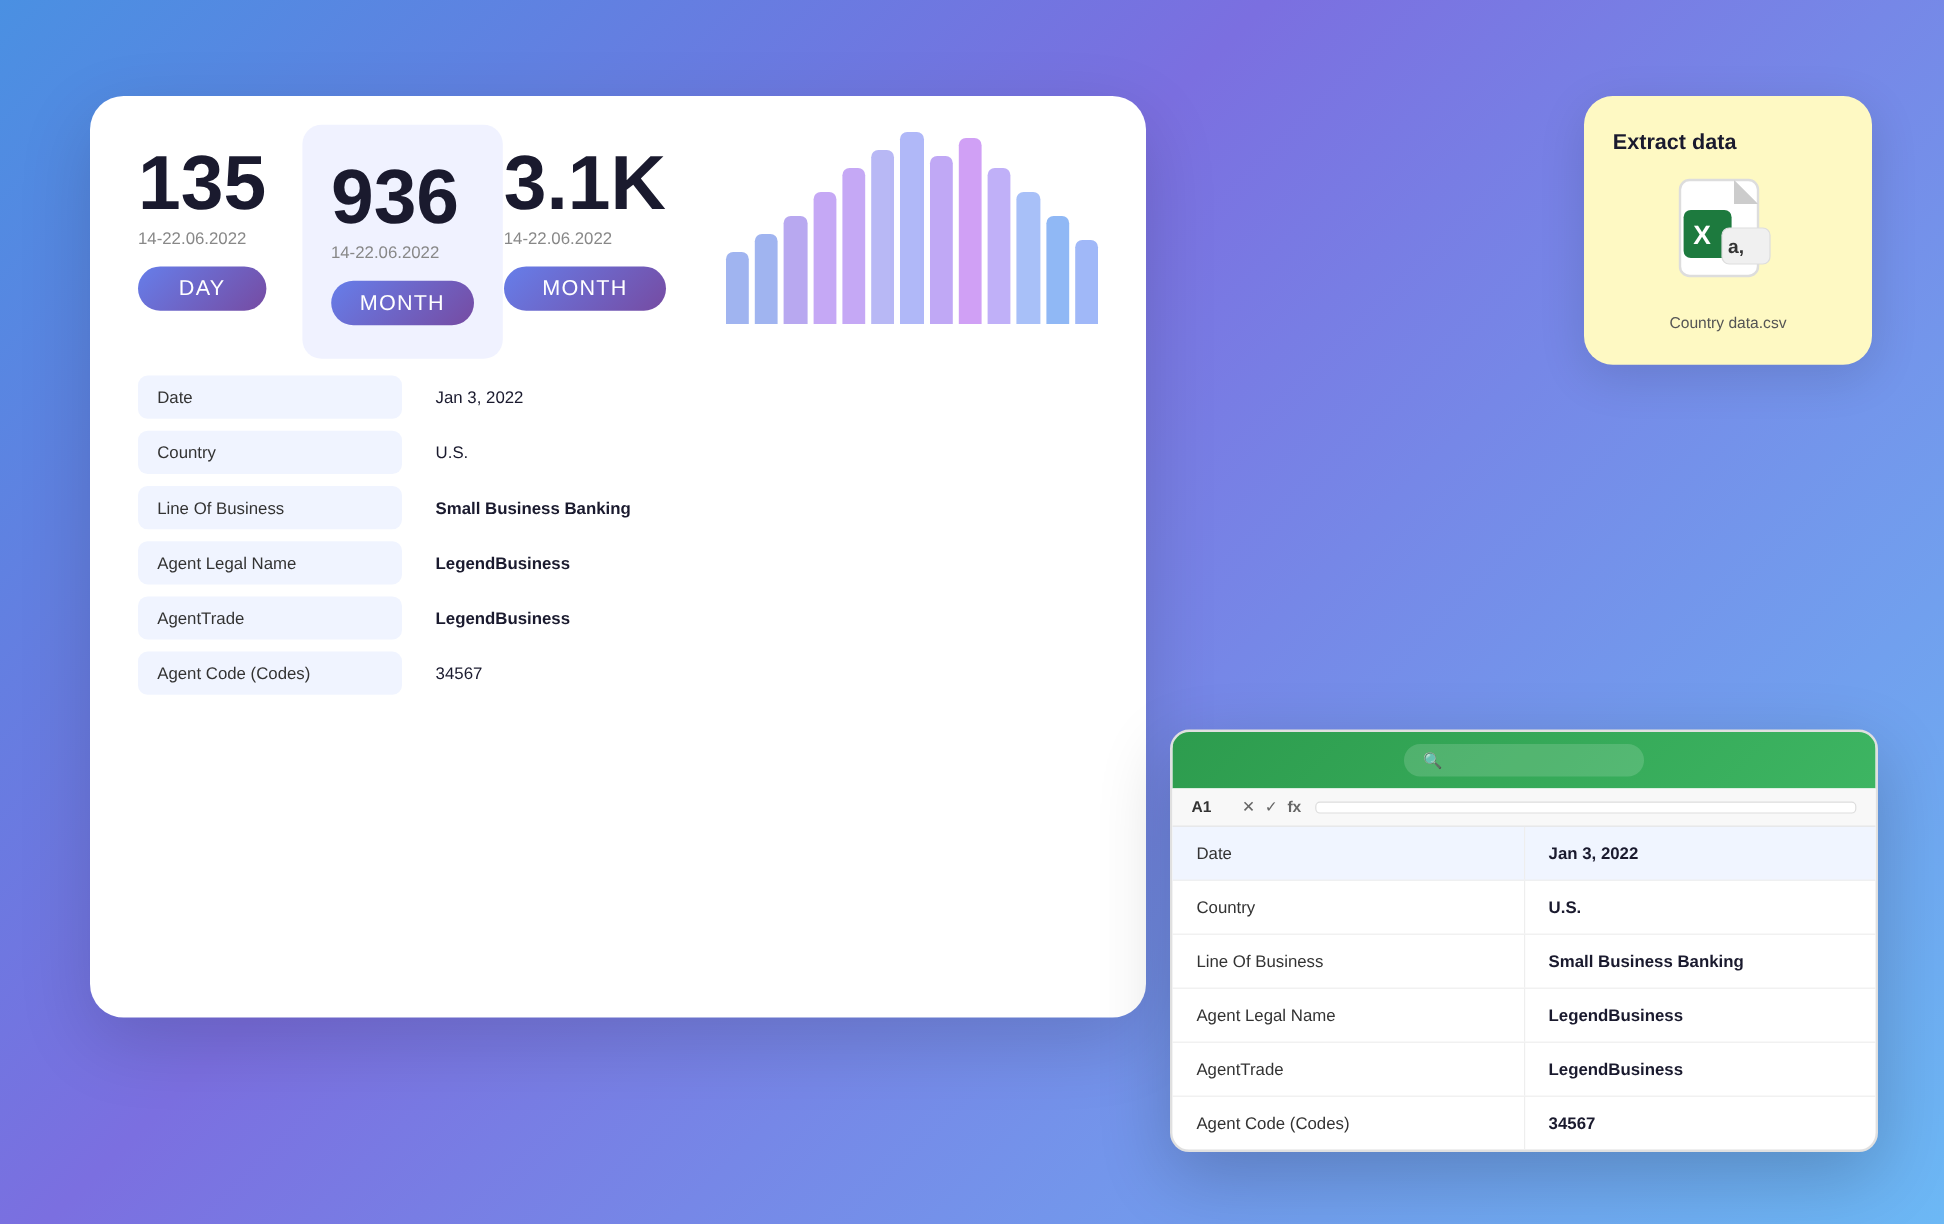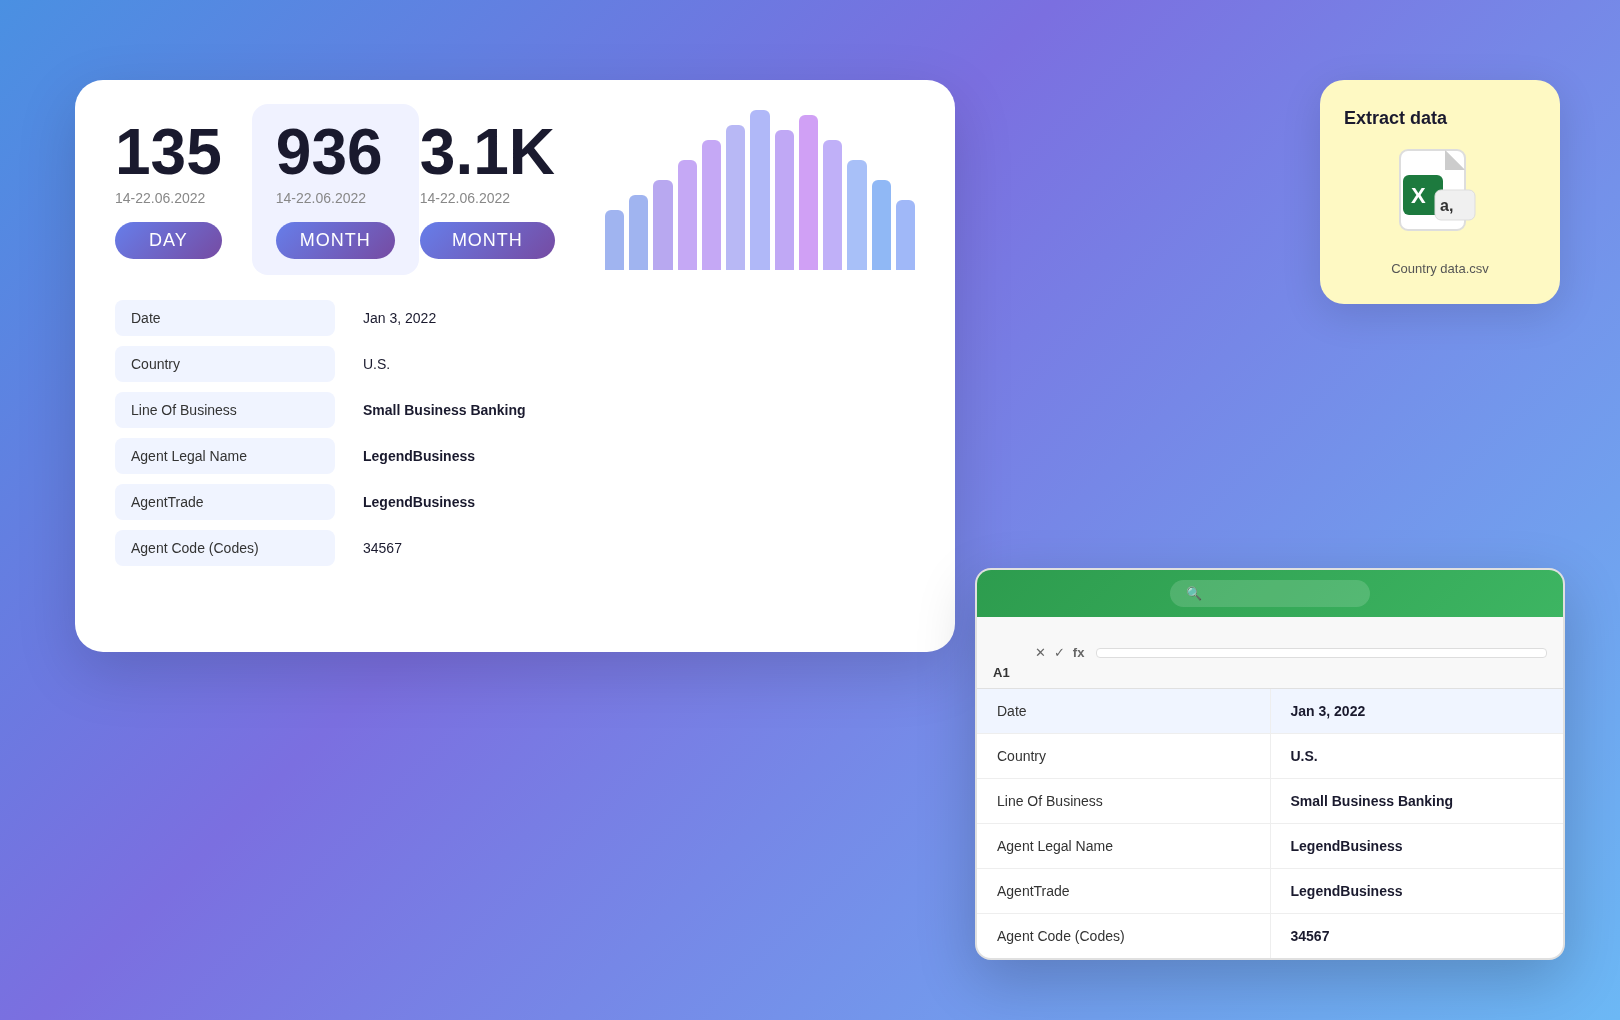--- a/index.html
+++ b/index.html
@@ -14,21 +14,21 @@
       justify-content: center;
       position: relative;
     }
 
     
     .dashboard-card {
       position: absolute;
       left: 75px;
       top: 80px;
       width: 880px;
-      height: 572px;
+      height: 768px;
       background: white;
       border-radius: 28px;
       padding: 40px;
       box-shadow: 0 20px 60px rgba(0,0,0,0.15);
     }
 
     
     .stats-row {
       display: flex;
       align-items: flex-start;
@@ -39,21 +39,21 @@
     .stat-item {
       display: flex;
       flex-direction: column;
       gap: 6px;
       padding-right: 30px;
     }
 
     .stat-item.highlighted {
       background: #f0f2ff;
       border-radius: 16px;
-      padding: 16px 24px;
+      padding: 28px 24px;
       margin: -16px 0;
     }
 
     .stat-value {
       font-size: 64px;
       font-weight: 800;
       color: #1a1a2e;
       line-height: 1;
     }
 
@@ -199,21 +199,20 @@
       border-bottom: 1px solid #e0e0e0;
       gap: 12px;
       background: #f8f8f8;
     }
 
     .cell-ref {
       font-size: 13px;
       font-weight: 600;
       color: #333;
       width: 30px;
-      margin-top: 40px;
     }
 
     .formula-controls {
       display: flex;
       align-items: center;
       gap: 8px;
       color: #666;
       font-size: 13px;
     }
 

